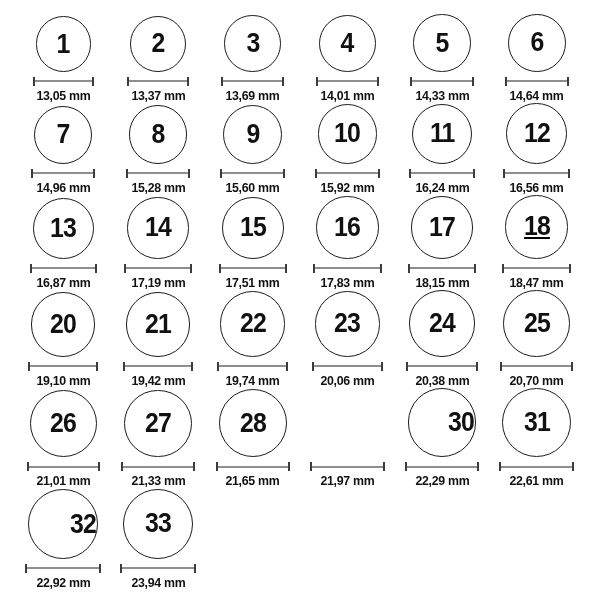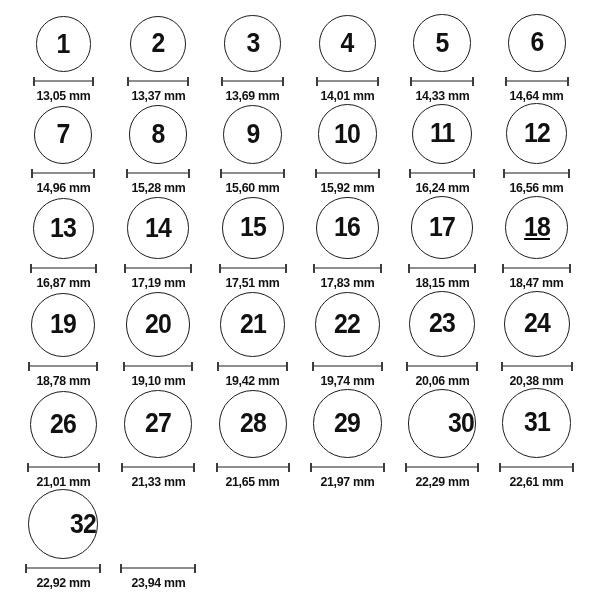--- a/index.html
+++ b/index.html
@@ -285,31 +285,20 @@
       <span class="num">18</span>
     </div>
     <div class="ruler" style="width: 69.32px;">
       <span class="tick"></span>
       <span class="rline"></span>
       <span class="tick"></span>
     </div>
     <div class="mm">18,47 mm</div>
   </div>
 
-  <div class="cell">
-    <div class="circle" style="width: 63.78px; height: 63.78px;">
-      <span class="num">19</span>
-    </div>
-    <div class="ruler" style="width: 69.78px;">
-      <span class="tick"></span>
-      <span class="rline"></span>
-      <span class="tick"></span>
-    </div>
-    <div class="mm">18,78 mm</div>
-  </div>
 
   <div class="cell">
     <div class="circle" style="width: 64.24px; height: 64.24px;">
       <span class="num">20</span>
     </div>
     <div class="ruler" style="width: 70.24px;">
       <span class="tick"></span>
       <span class="rline"></span>
       <span class="tick"></span>
     </div>
@@ -357,20 +346,31 @@
       <span class="num">24</span>
     </div>
     <div class="ruler" style="width: 72.08px;">
       <span class="tick"></span>
       <span class="rline"></span>
       <span class="tick"></span>
     </div>
     <div class="mm">20,38 mm</div>
   </div>
 
+  <div class="cell">
+    <div class="circle" style="width: 66.54px; height: 66.54px;">
+      <span class="num">25</span>
+    </div>
+    <div class="ruler" style="width: 72.54px;">
+      <span class="tick"></span>
+      <span class="rline"></span>
+      <span class="tick"></span>
+    </div>
+    <div class="mm">20,70 mm</div>
+  </div>
 
   <div class="cell">
     <div class="circle" style="width: 67px; height: 67px;">
       <span class="num">26</span>
     </div>
     <div class="ruler" style="width: 73px;">
       <span class="tick"></span>
       <span class="rline"></span>
       <span class="tick"></span>
     </div>
@@ -395,23 +395,20 @@
     </div>
     <div class="ruler" style="width: 73.92px;">
       <span class="tick"></span>
       <span class="rline"></span>
       <span class="tick"></span>
     </div>
     <div class="mm">21,65 mm</div>
   </div>
 
   <div class="cell">
-    <div class="circle" style="width: 68.38px; height: 68.38px;">
-      <span class="num">29</span>
-    </div>
     <div class="ruler" style="width: 74.38px;">
       <span class="tick"></span>
       <span class="rline"></span>
       <span class="tick"></span>
     </div>
     <div class="mm">21,97 mm</div>
   </div>
 
   <div class="cell">
     <div class="circle" style="width: 68.84px; height: 68.84px; justify-content: flex-end;">
@@ -443,20 +440,23 @@
     </div>
     <div class="ruler" style="width: 75.76px;">
       <span class="tick"></span>
       <span class="rline"></span>
       <span class="tick"></span>
     </div>
     <div class="mm">22,92 mm</div>
   </div>
 
   <div class="cell">
+    <div class="circle" style="width: 70.22px; height: 70.22px;">
+      <span class="num">33</span>
+    </div>
     <div class="ruler" style="width: 76.22px;">
       <span class="tick"></span>
       <span class="rline"></span>
       <span class="tick"></span>
     </div>
     <div class="mm">23,94 mm</div>
   </div>
 </div>
 
 </body></html>

